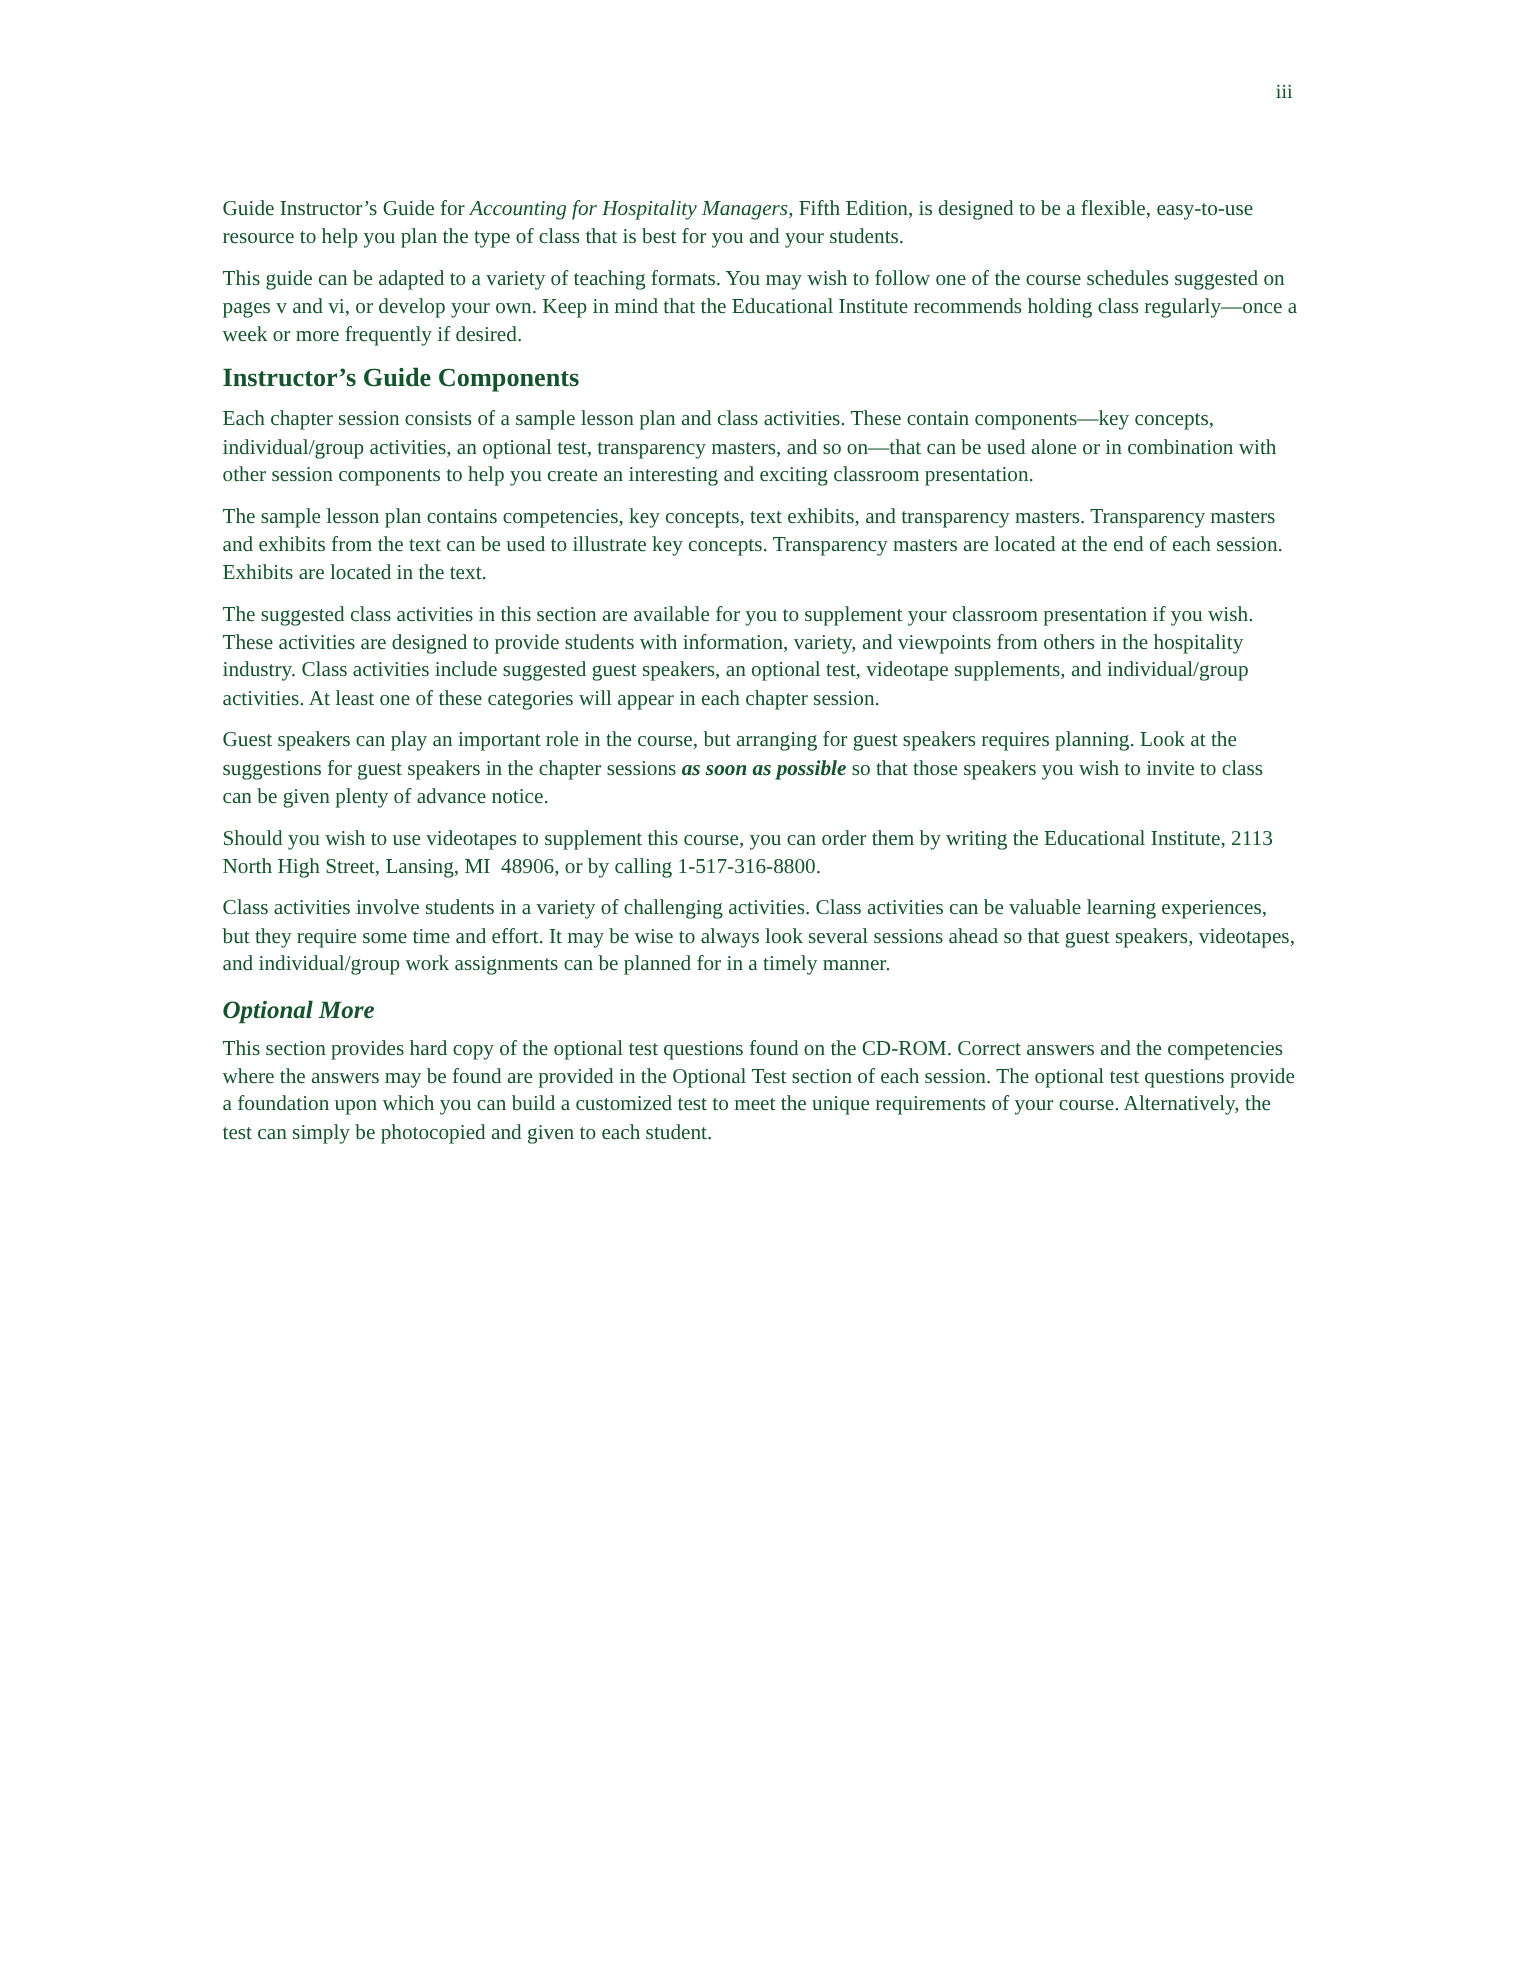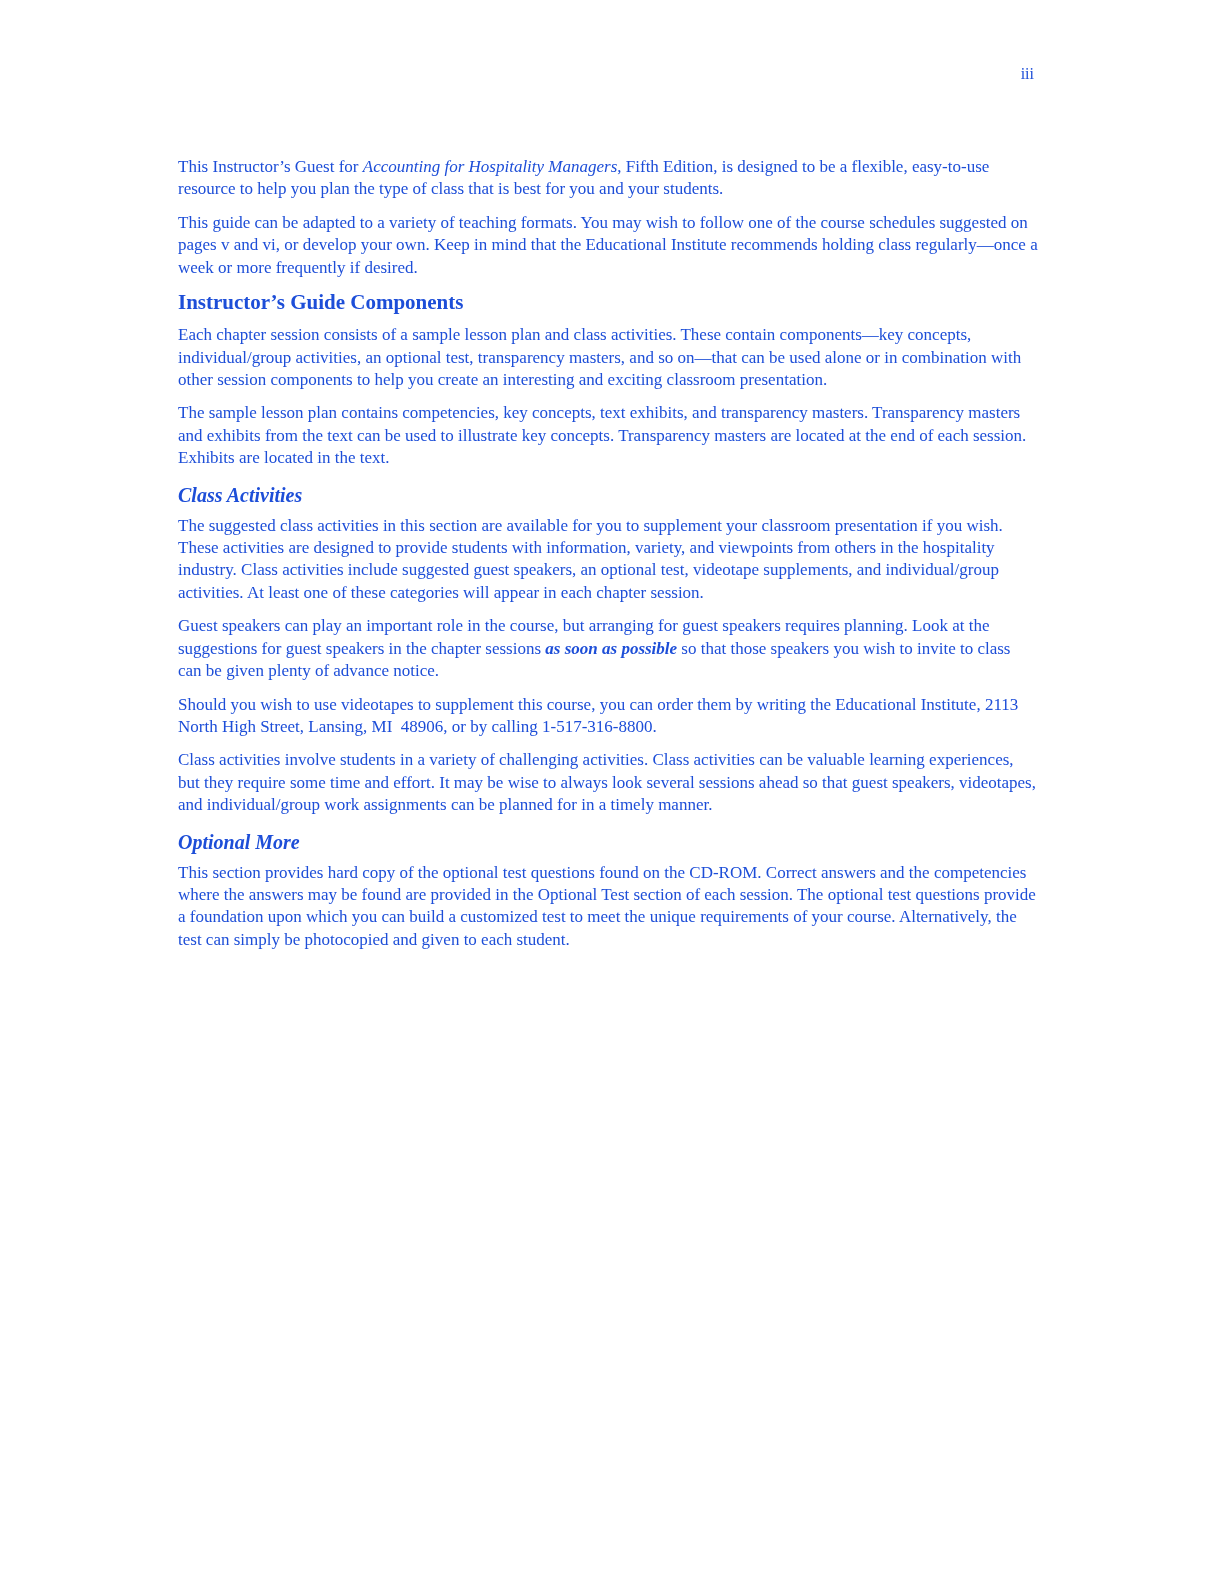--- a/index.html
+++ b/index.html
@@ -5,21 +5,21 @@
   html, body {
     margin: 0;
     padding: 0;
     background: #ffffff;
   }
   .page {
     position: relative;
     width: 1224px;
     height: 1584px;
     background: #ffffff;
-    color: #1d4ed8;
+    color: #14532d;
     font-family: "Liberation Serif", "DejaVu Serif", serif;
     overflow: hidden;
   }
   .page-number {
     position: absolute;
     top: 66px;
     right: 190px;
     font-size: 16px;
     line-height: 1;
   }
@@ -62,33 +62,32 @@
 </head>
 <body>
 
 <div class="page">
 
   <div class="page-number">iii</div>
 
   <div class="content">
 
 
-    <p class="body-paragraph"><span class="run-n">This Instructor’s Guest for </span><span class="run-i">Accounting for Hospitality Managers</span><span class="run-n">, Fifth Edition, is designed to be a flexible, easy-to-use resource to help you plan the type of class that is best for you and your students.</span></p>
+    <p class="body-paragraph"><span class="run-n">Guide Instructor’s Guide for </span><span class="run-i">Accounting for Hospitality Managers</span><span class="run-n">, Fifth Edition, is designed to be a flexible, easy-to-use resource to help you plan the type of class that is best for you and your students.</span></p>
 
     <p class="body-paragraph">This guide can be adapted to a variety of teaching formats. You may wish to follow one of the course schedules suggested on pages v and vi, or develop your own. Keep in mind that the Educational Institute recommends holding class regularly—once a week or more frequently if desired.</p>
 
     <h2 class="section-heading">Instructor’s Guide Components</h2>
 
 
     <p class="body-paragraph">Each chapter session consists of a sample lesson plan and class activities. These contain components—key concepts, individual/group activities, an optional test, transparency masters, and so on—that can be used alone or in combination with other session components to help you create an interesting and exciting classroom presentation.</p>
 
 
     <p class="body-paragraph">The sample lesson plan contains competencies, key concepts, text exhibits, and transparency masters. Transparency masters and exhibits from the text can be used to illustrate key concepts. Transparency masters are located at the end of each session. Exhibits are located in the text.</p>
 
-    <h3 class="sub-heading">Class Activities</h3>
 
     <p class="body-paragraph">The suggested class activities in this section are available for you to supplement your classroom presentation if you wish. These activities are designed to provide students with information, variety, and viewpoints from others in the hospitality industry. Class activities include suggested guest speakers, an optional test, videotape supplements, and individual/group activities. At least one of these categories will appear in each chapter session.</p>
 
     <p class="body-paragraph"><span class="run-n">Guest speakers can play an important role in the course, but arranging for guest speakers requires planning. Look at the suggestions for guest speakers in the chapter sessions </span><span class="run-bi">as soon as possible</span><span class="run-n"> so that those speakers you wish to invite to class can be given plenty of advance notice.</span></p>
 
     <p class="body-paragraph">Should you wish to use videotapes to supplement this course, you can order them by writing the Educational Institute, 2113 North High Street, Lansing, MI  48906, or by calling 1-517-316-8800.</p>
 
     <p class="body-paragraph">Class activities involve students in a variety of challenging activities. Class activities can be valuable learning experiences, but they require some time and effort. It may be wise to always look several sessions ahead so that guest speakers, videotapes, and individual/group work assignments can be planned for in a timely manner.</p>
 
     <h3 class="sub-heading">Optional More</h3>

